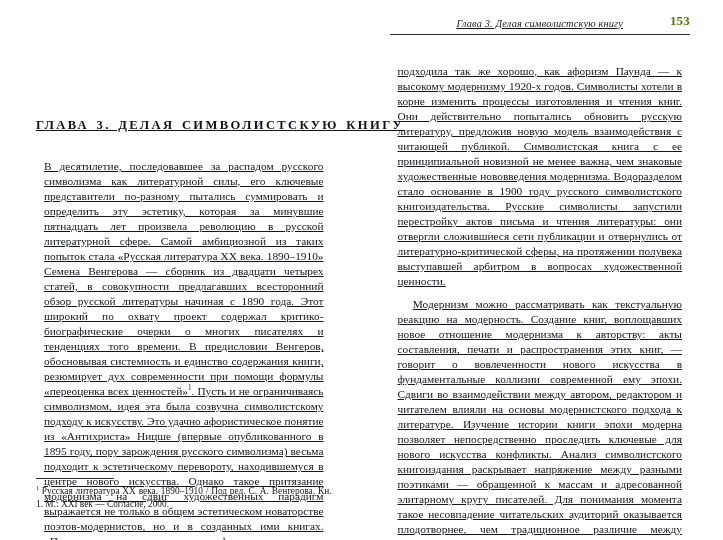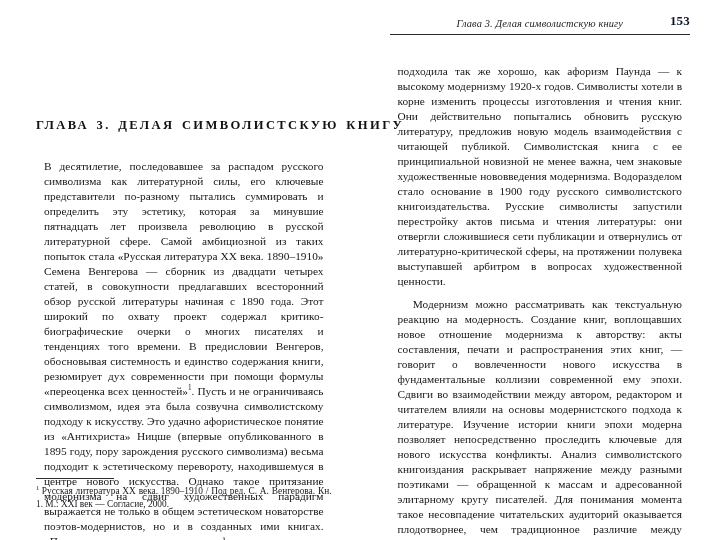--- a/index.html
+++ b/index.html
@@ -18,20 +18,21 @@
     position: relative;
     width: 723px;
     height: 540px;
     display: flex;
   }
   .page {
     position: relative;
     width: 361.5px;
     height: 540px;
     box-sizing: border-box;
+    text-decoration: underline;
   }
   .page-left  { padding: 0 30px 0 36px; }
   .page-right { padding: 0 33px 0 28px; }
 
   
   .runhead {
     position: relative;
     height: 34px;
     margin-top: 18px;
   }
@@ -50,21 +51,21 @@
     white-space: nowrap;
     color: #1a1b1f;
   }
   .folio {
     position: absolute;
     right: 0;
     bottom: 5px;
     font-size: 13px;
     font-weight: bold;
     letter-spacing: 0.2px;
-    color: #0f172a;
+    color: #4d7c0f;
   }
 
   
   .chapter-title {
     margin: 118px 0 0 0;
     font-size: 12.6px;
     letter-spacing: 2.35px;
     word-spacing: 2px;
     text-align: left;
     color: #111217;

